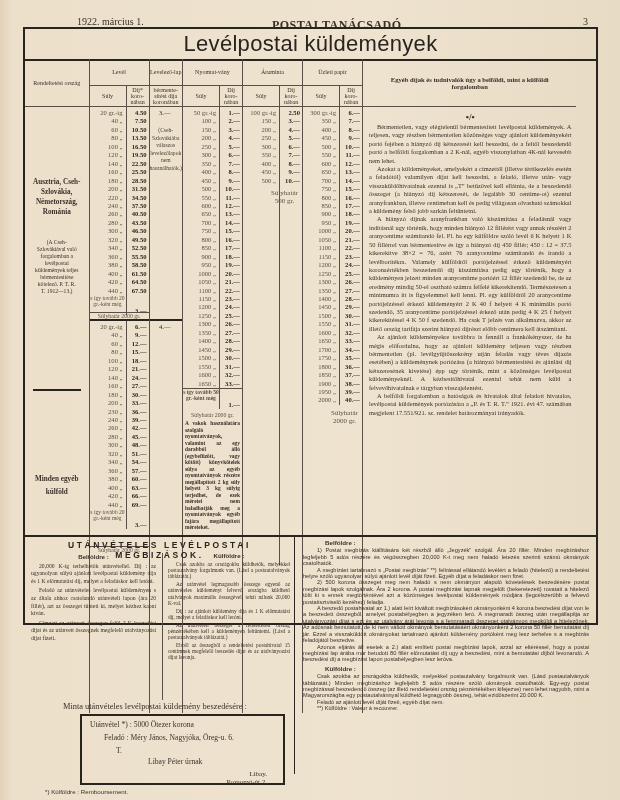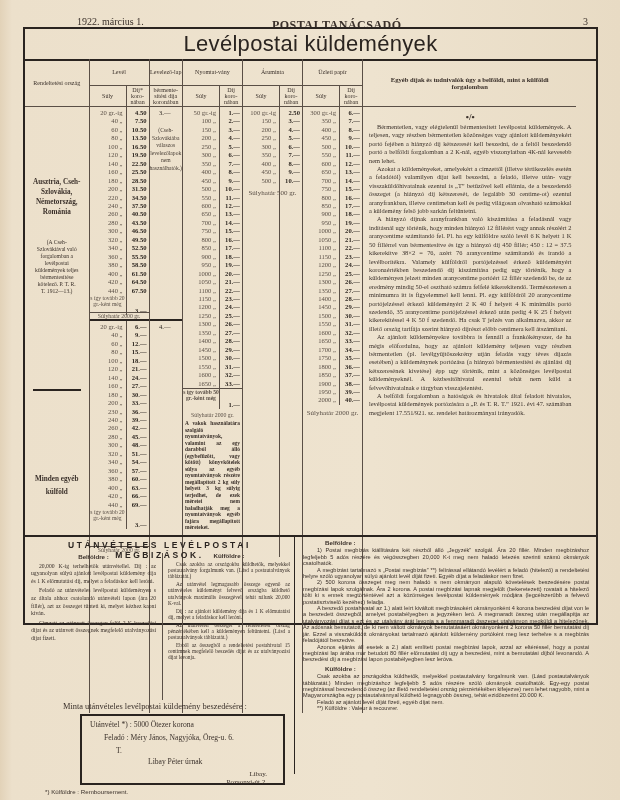--- a/index.html
+++ b/index.html
@@ -36,21 +36,21 @@
   .fcell div { font-weight: bold; text-align: right; padding-right: 2px; color: #2f2822; }
   .country { text-align: center; font-size: 7.2px; line-height: 10px; color: #3a302a; }
   .country .name { font-weight: bold; margin-top: 62px; }
   .country .note { font-size: 5.6px; line-height: 7px; margin-top: 22px; padding: 0 2px; }
   .country2 .name { font-weight: bold; margin-top: 82px; line-height: 13px; }
   .sec-end { border-bottom: 2px solid #2a2420; }
   .small-note { font-size: 5.6px; line-height: 6.4px; text-align: center; color: #5b5047; }
   .limit { font-size: 5.8px; text-align: center; color: #5b5047; border-top: 1px solid #5a4f46; }
   .card-note { font-size: 5.6px; line-height: 7.5px; text-align: center; padding-top: 10px; color: #4a4038; }
   .print-note { font-size: 5.4px; line-height: 6.5px; padding: 2px 2px 0 2px; text-align: justify; font-weight: bold; color: #3a302a; }
-  .limit-big { font-size: 7px; text-align: center; color: #5b5047; padding-top: 4px; }
+  .limit-big { font-size: 7px; text-align: center; color: #5b5047; padding-top: 4px; margin-left: 24px; }
 
   .notes { font-size: 6.4px; line-height: 8.4px; text-align: justify; padding: 4px 5px 0 6px; color: #3a302a; }
   .notes p { margin: 0; text-indent: 8px; }
   .notes .star { text-align: center; font-weight: bold; font-size: 9px; line-height: 12px; }
 
   .bottom-left { position: absolute; left: 0; top: 506px; width: 269px; height: 237px; border-right: 1px solid #2a2420; }
   .bottom-right { position: absolute; left: 270px; top: 506px; width: 301px; height: 237px; }
   .sec-title { text-align: center; font-family: "Liberation Sans", sans-serif; font-size: 8.5px; letter-spacing: 2.6px; font-weight: bold; color: #2a2420; padding-top: 3px; }
   .sub { font-family: "Liberation Sans", sans-serif; font-weight: bold; font-size: 6.2px; }
   .cols2 { position: absolute; left: 0; top: 16px; width: 269px; height: 148px; }

